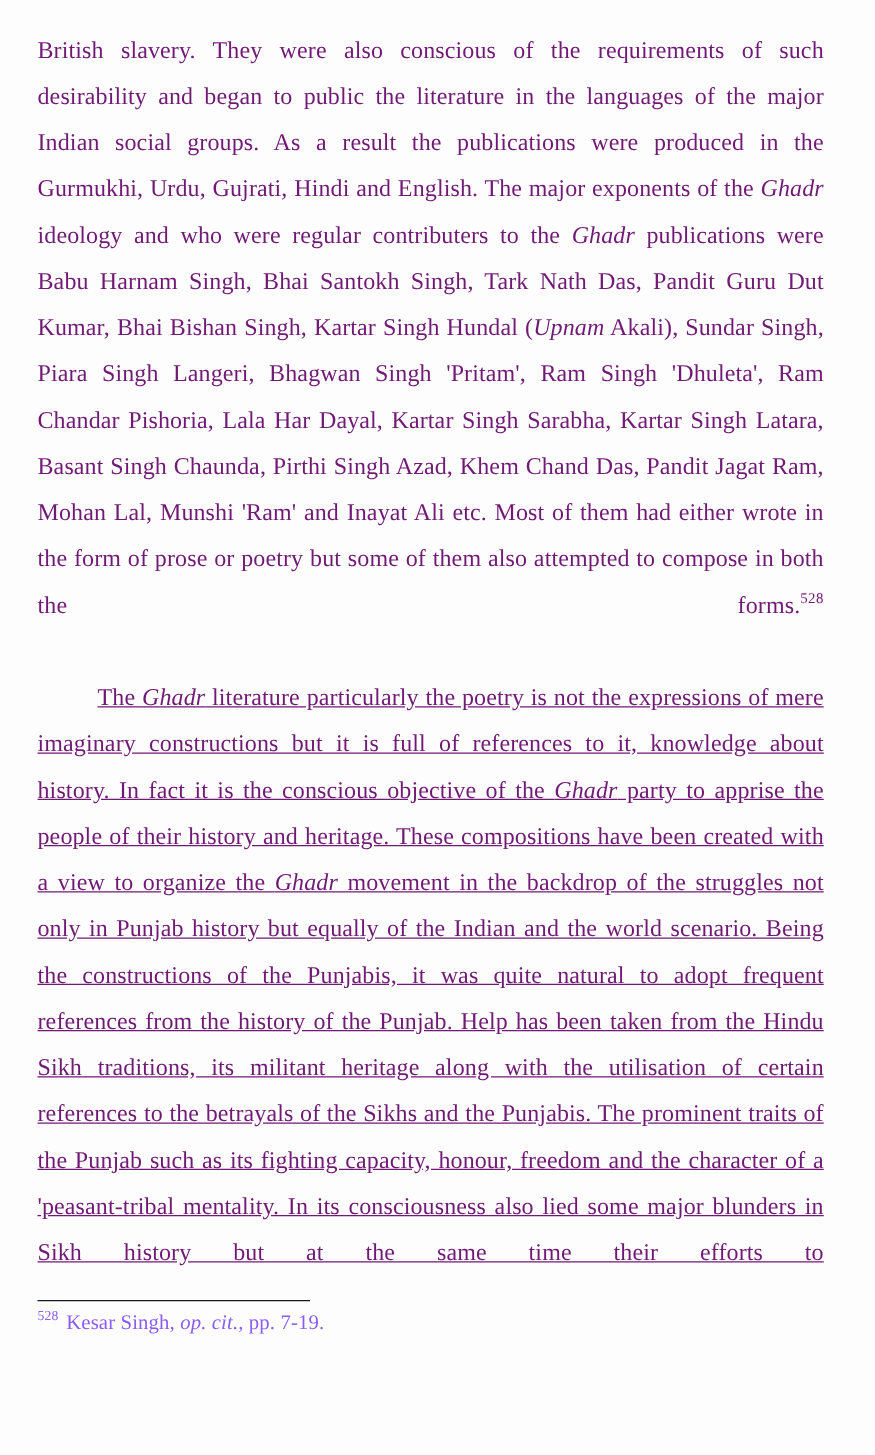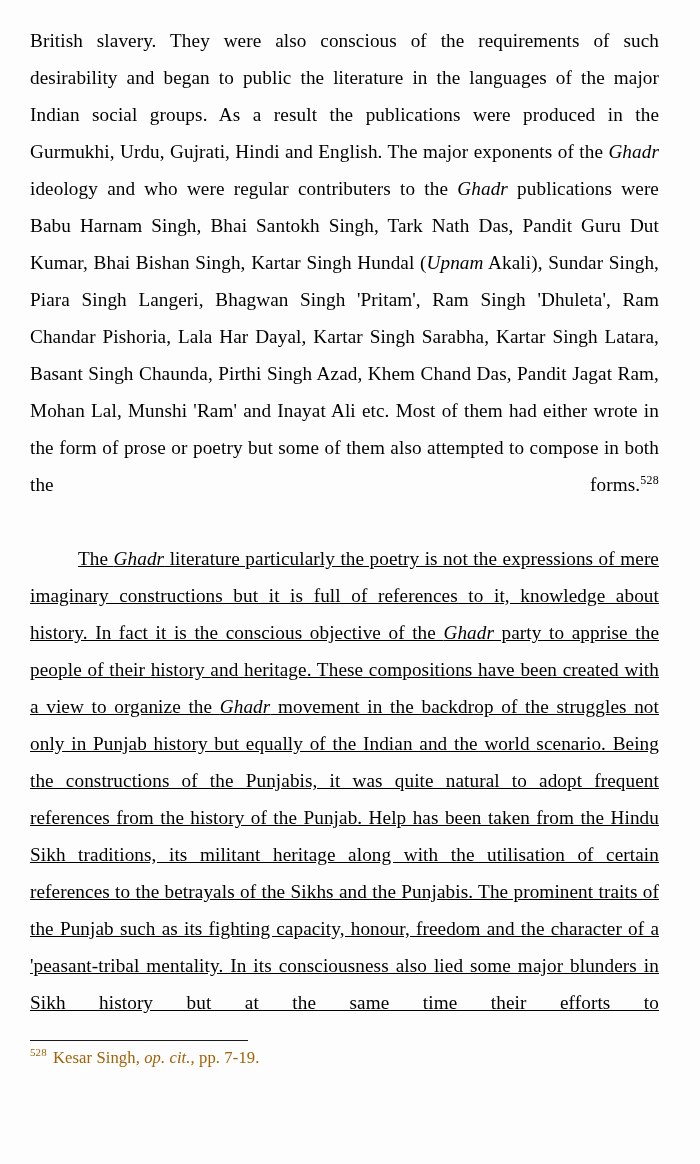--- a/index.html
+++ b/index.html
@@ -37,21 +37,21 @@
 
   p.para {
     margin: 0;
     padding: 0;
     font-size: 19.2px;
     line-height: 37px;
     text-align: justify;
     text-justify: inter-word;
     letter-spacing: 0.1px;
     word-spacing: 0.2px;
-    color: #000000;
+    color: #701a75;
   }
 
   p.para.indented {
     text-indent: 48px;
     text-decoration: underline;
   }
 
   
   p.para:after {
     content: "";
@@ -81,21 +81,21 @@
     width: 218px;
     height: 0;
     border-top: 1.6px solid #1a1a1a;
     margin: 0 0 6px 0;
   }
 
   .fn-text {
     margin: 0;
     font-size: 16.6px;
     line-height: 22px;
-    color: #a16207;
+    color: #8b5cf6;
     letter-spacing: 0.1px;
   }
 
   .fn-num {
     font-size: 0.66em;
     vertical-align: super;
     line-height: 0;
     margin-right: 2px;
   }
 

